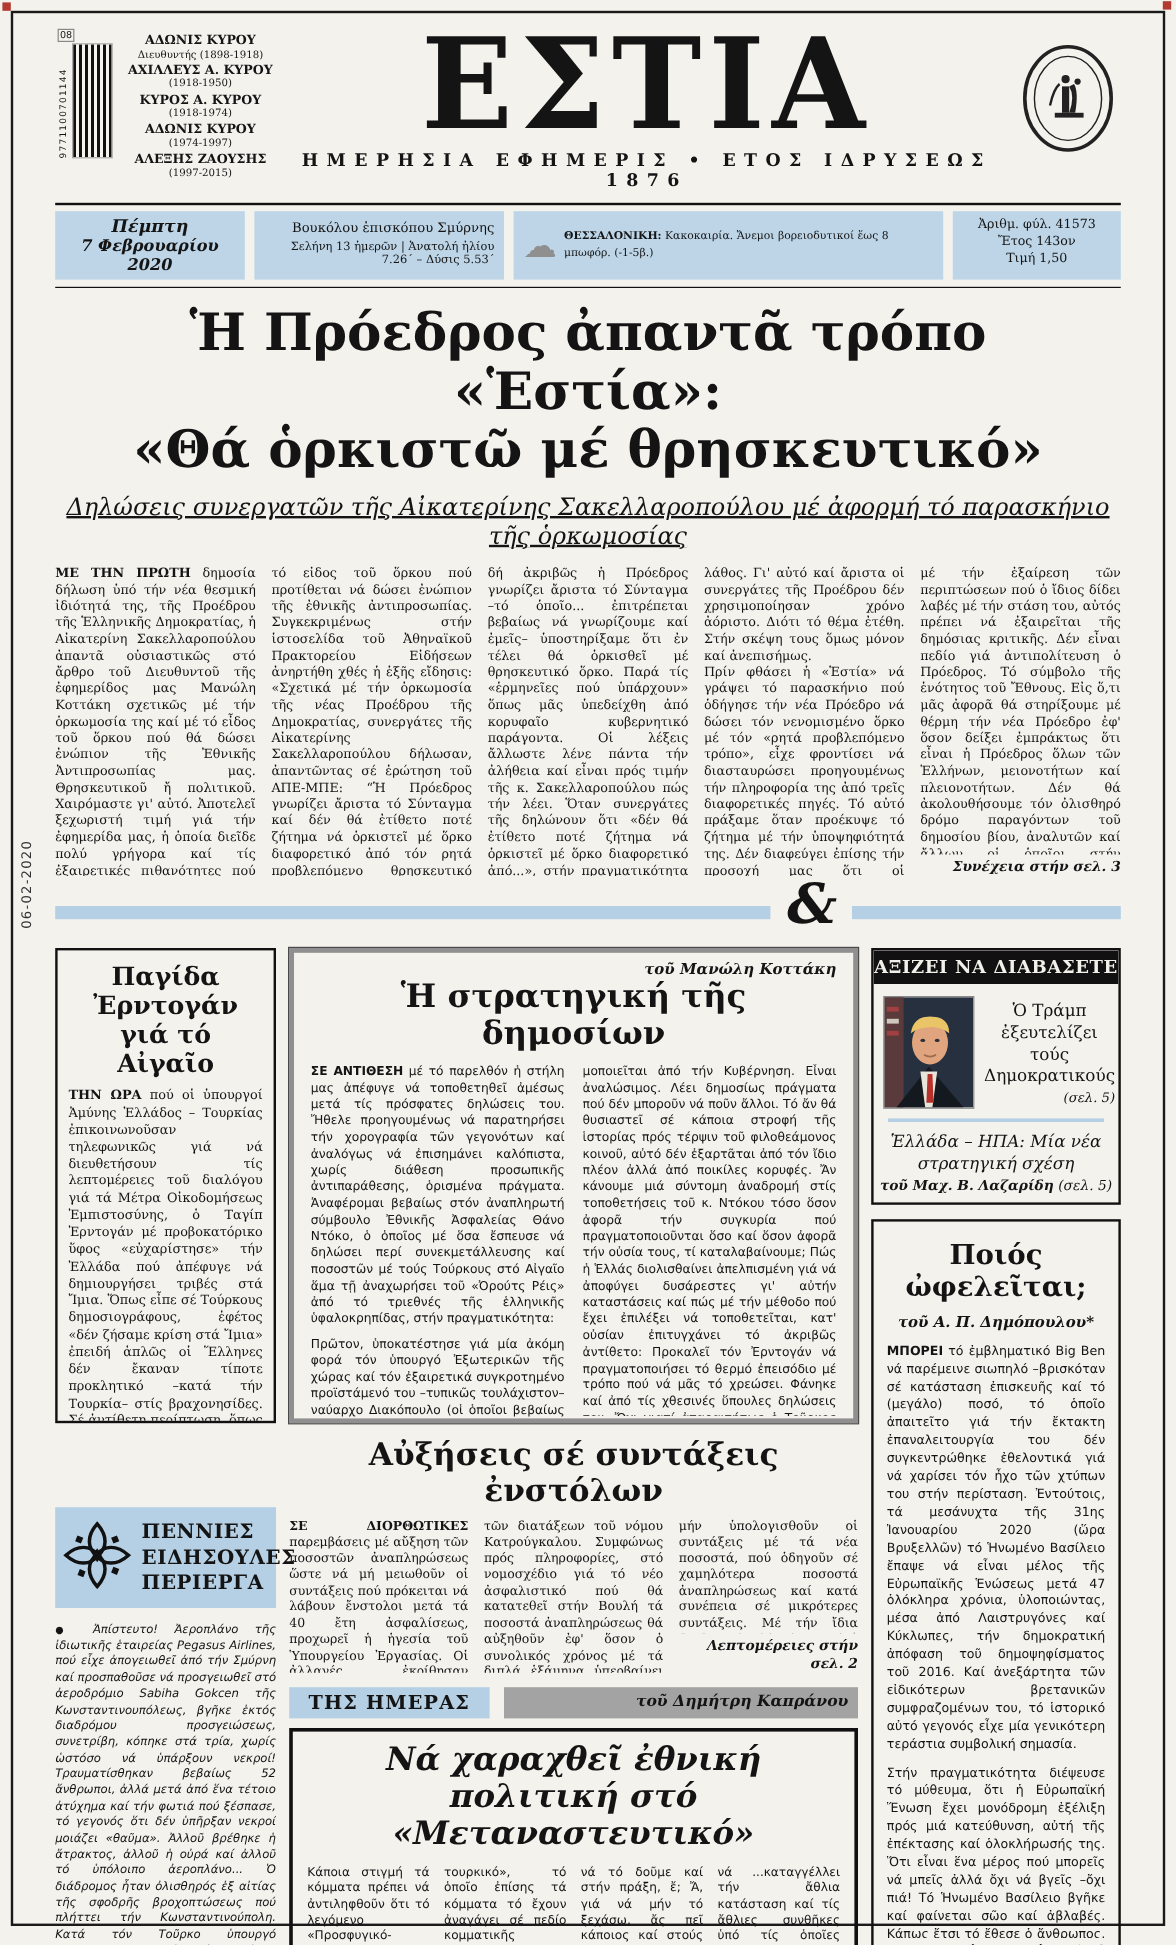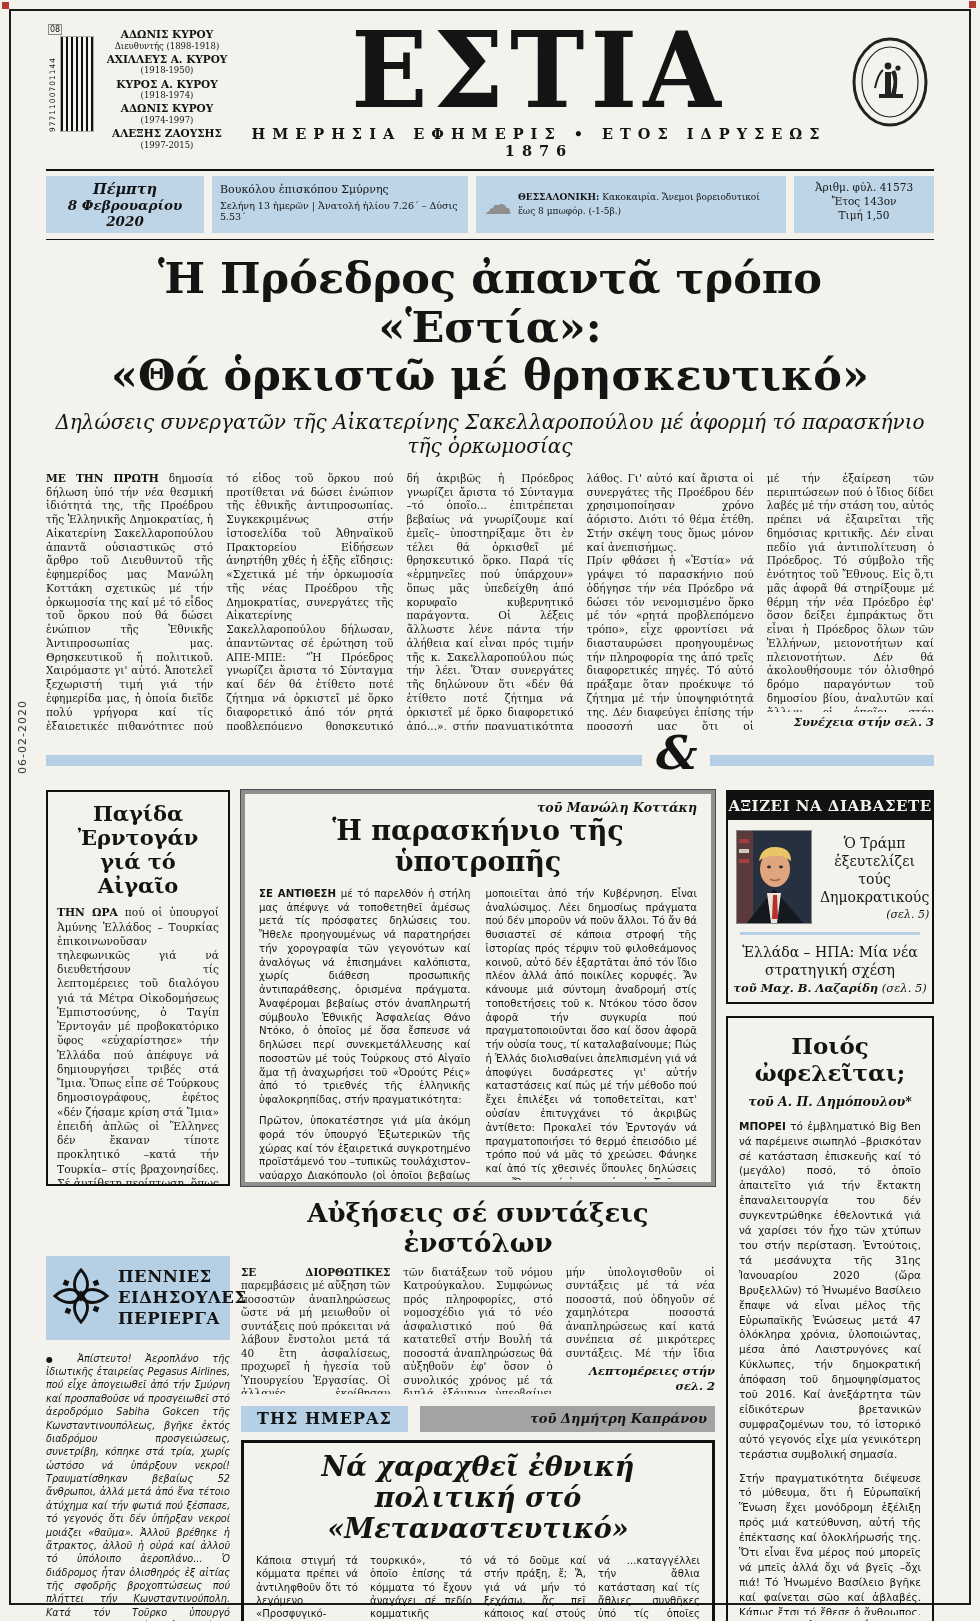--- a/index.html
+++ b/index.html
@@ -31,31 +31,31 @@
           transform: scaleY(1.05); }
   .mast-sub { font-size: 14.5px; letter-spacing: 7px; margin-top: 5px; font-weight: bold; }
   .seal { width: 88px; padding-top: 16px; text-align: center; }
 
   
   .dateline { border-top: 2px solid #111; border-bottom: 1px solid #111;
               margin-top: 10px; padding: 5px 0 6px; display: flex; gap: 8px; }
   .dl-box { background: #bdd5e7; padding: 4px 8px; }
   .dl-1 { width: 158px; text-align: center; font-style: italic; font-weight: bold; }
   .dl-1 .d1 { font-size: 14.5px; } .dl-1 .d2 { font-size: 13.5px; }
-  .dl-2 { width: 256px; text-align: left; }
+  .dl-2 { width: 208px; text-align: right; }
   .dl-2 .s1 { font-size: 11px; margin-top: 3px; } .dl-2 .s2 { font-size: 9.5px; margin-top: 4px; }
   .dl-3 { flex: 1; display: flex; align-items: center; gap: 6px; }
   .cloud { font-size: 28px; color: #8f8f8f; line-height: 1; }
   .wx { font-size: 9px; line-height: 1.45; }
   .dl-4 { width: 140px; text-align: center; font-size: 10.5px; line-height: 1.35; }
 
   
   .headline { font-size: 43px; font-weight: bold; text-align: center; line-height: 1.13;
               margin-top: 14px; }
-  .subhead { font-size: 20px; font-style: italic; text-align: center; margin-top: 10px; }
+  .subhead { font-size: 20px; font-style: italic; text-align: center; margin-top: 10px; text-decoration: underline; }
   .lead-cols { display: flex; gap: 13px; margin-top: 14px; height: 258px; }
   .lead-col { flex: 1; font-size: 10.6px; line-height: 1.3; text-align: justify; overflow: hidden; }
   .lead-col.with-cont { display: flex; flex-direction: column; }
   .lead-col .txt { flex: 1; overflow: hidden; }
   .prewrap { white-space: pre-line; }
   .cont { font-weight: bold; font-style: italic; text-align: right; font-size: 11.5px; padding-top: 3px; }
 
   
   .amp-row { display: flex; align-items: center; margin: 12px 0 10px; }
   .amp-bar { height: 11px; background: #b5cfe4; }
@@ -108,21 +108,21 @@
   .bottom-col.with-cont { display: flex; flex-direction: column; }
 
   .axizei { border: 2px solid #111; height: 214px; overflow: hidden; }
   .ax-head { background: #111; color: #f2f0ea; text-align: center; font-weight: bold;
              font-size: 15px; padding: 5px 0; letter-spacing: 0.5px; }
   .ax-item1 { display: flex; gap: 8px; padding: 10px 8px 6px; }
   .trump { width: 76px; height: 94px; flex: none; border: 1px solid #888; }
   .ax-t1 { font-size: 14px; text-align: center; line-height: 1.3; flex: 1; padding-top: 4px; }
   .ax-page { font-style: italic; font-size: 11px; display: block; text-align: right; margin-top: 2px; }
   .ax-div { height: 3px; background: #b5cfe4; margin: 2px 12px; }
-  .ax-t2 { text-align: center; font-size: 14px; line-height: 1.3; padding: 6px 6px 2px; }
+  .ax-t2 { text-align: center; font-size: 14px; line-height: 1.3; padding: 6px 6px 2px; font-style: italic; }
   .ax-by2 { font-size: 11.5px; text-align: center; }
   .bi { font-weight: bold; font-style: italic; }
   .it { font-style: italic; }
 
   .poios { border: 2px solid #111; margin-top: 12px; padding: 10px 11px; height: 628px;
            display: flex; flex-direction: column; overflow: hidden; }
   .poios-title { text-align: center; font-size: 23px; font-weight: bold; margin: 4px 0 8px; }
   .poios-by { text-align: center; font-style: italic; font-weight: bold; font-size: 12.5px; margin-bottom: 10px; }
   .poios-body { font-family: "DejaVu Sans", sans-serif; font-size: 10.5px; line-height: 1.42;
                 text-align: justify; flex: 1; overflow: hidden; }
@@ -176,21 +176,21 @@
           <circle cx="37" cy="30" r="3.4" fill="#222"></circle>
           <circle cx="47" cy="32" r="2.6" fill="#222"></circle>
           <path d="M24 52 q3 -14 8 -18" fill="none" stroke="#222" stroke-width="2"></path>
         </svg>
       </div>
     </div>
 
     <div class="dateline">
       <div class="dl-box dl-1">
         <div class="d1">Πέμπτη</div>
-        <div class="d2">8 Φεβρουαρίου 2020</div>
+        <div class="d2">7 Φεβρουαρίου 2020</div>
       </div>
       <div class="dl-box dl-2">
         <div class="s1">Βουκόλου ἐπισκόπου Σμύρνης</div>
         <div class="s2">Σελήνη 13 ἡμερῶν | Ἀνατολή ἡλίου 7.26΄ – Δύσις 5.53΄</div>
       </div>
       <div class="dl-box dl-3">
         <span class="cloud">☁</span>
         <div class="wx">
           <div><b>ΘΕΣΣΑΛΟΝΙΚΗ:</b><span> Κακοκαιρία. Ἄνεμοι βορειοδυτικοί ἕως 8 μπωφόρ. (-1-5β.)</span></div>
         </div>
@@ -262,21 +262,21 @@
 
         <div class="bullets">
           <p><span class="bdot">●</span> <span>Ἀπίστευτο! Ἀεροπλάνο τῆς ἰδιωτικῆς ἑταιρείας Pegasus Airlines, πού εἶχε ἀπογειωθεῖ ἀπό τήν Σμύρνη καί προσπαθοῦσε νά προσγειωθεῖ στό ἀεροδρόμιο Sabiha Gokcen τῆς Κωνσταντινουπόλεως, βγῆκε ἐκτός διαδρόμου προσγειώσεως, συνετρίβη, κόπηκε στά τρία, χωρίς ὡστόσο νά ὑπάρξουν νεκροί! Τραυματίσθηκαν βεβαίως 52 ἄνθρωποι, ἀλλά μετά ἀπό ἕνα τέτοιο ἀτύχημα καί τήν φωτιά πού ξέσπασε, τό γεγονός ὅτι δέν ὑπῆρξαν νεκροί μοιάζει «θαῦμα». Ἀλλοῦ βρέθηκε ἡ ἄτρακτος, ἀλλοῦ ἡ οὐρά καί ἀλλοῦ τό ὑπόλοιπο ἀεροπλάνο... Ὁ διάδρομος ἦταν ὀλισθηρός ἐξ αἰτίας τῆς σφοδρῆς βροχοπτώσεως πού πλήττει τήν Κωνσταντινούπολη. Κατά τόν Τοῦρκο ὑπουργό Μεταφορῶν, στό ἀεροσκάφος ἐπέβαιναν 177 ἐπιβάτες καί ἑξαμελές πλήρωμα.</span></p>
 
         </div>
       </div>
 
       <div>
         <div class="kott">
           <div class="kott-by">τοῦ Μανώλη Κοττάκη</div>
-          <div class="kott-title">Ἡ παρασκήνιο τῆς ὑποτροπῆς</div>
+          <div class="kott-title">Ἡ στρατηγική τῆς δημοσίων</div>
           <div class="kott-cols">
             <div class="kott-col">
               <p><b>ΣΕ ΑΝΤΙΘΕΣΗ</b><span> μέ τό παρελθόν ἡ στήλη μας ἀπέφυγε νά τοποθετηθεῖ ἀμέσως μετά τίς πρόσφατες δηλώσεις του. Ἤθελε προηγουμένως νά παρατηρήσει τήν χορογραφία τῶν γεγονότων καί ἀναλόγως νά ἐπισημάνει καλόπιστα, χωρίς διάθεση προσωπικῆς ἀντιπαράθεσης, ὁρισμένα πράγματα. Ἀναφέρομαι βεβαίως στόν ἀναπληρωτή σύμβουλο Ἐθνικῆς Ἀσφαλείας Θάνο Ντόκο, ὁ ὁποῖος μέ ὅσα ἔσπευσε νά δηλώσει περί συνεκμετάλλευσης καί ποσοστῶν μέ τούς Τούρκους στό Αἰγαῖο ἅμα τῇ ἀναχωρήσει τοῦ «Ὀρούτς Ρέις» ἀπό τό τριεθνές τῆς ἑλληνικῆς ὑφαλοκρηπίδας, στήν πραγματικότητα:</span></p>
               <p>Πρῶτον, ὑποκατέστησε γιά μία ἀκόμη φορά τόν ὑπουργό Ἐξωτερικῶν τῆς χώρας καί τόν ἐξαιρετικά συγκροτημένο προϊστάμενό του –τυπικῶς τουλάχιστον– ναύαρχο Διακόπουλο (οἱ ὁποῖοι βεβαίως δέν θά ἔλεγαν ποτέ δημοσίως, ἀμφιβάλλω καί ἰδιωτικῶς, τέτοια πράγματα.)</p>
 
             </div>
             <div class="kott-col with-cont">
               <span class="txt" style="flex:1;overflow:hidden">μοποιεῖται ἀπό τήν Κυβέρνηση. Εἶναι ἀναλώσιμος. Λέει δημοσίως πράγματα πού δέν μποροῦν νά ποῦν ἄλλοι. Τό ἄν θά θυσιαστεῖ σέ κάποια στροφή τῆς ἱστορίας πρός τέρψιν τοῦ φιλοθεάμονος κοινοῦ, αὐτό δέν ἐξαρτᾶται ἀπό τόν ἴδιο πλέον ἀλλά ἀπό ποικίλες κορυφές. Ἄν κάνουμε μιά σύντομη ἀναδρομή στίς τοποθετήσεις τοῦ κ. Ντόκου τόσο ὅσον ἀφορᾶ τήν συγκυρία πού πραγματοποιοῦνται ὅσο καί ὅσον ἀφορᾶ τήν οὐσία τους, τί καταλαβαίνουμε; Πώς ἡ Ἑλλάς διολισθαίνει ἀπελπισμένη γιά νά ἀποφύγει δυσάρεστες γι' αὐτήν καταστάσεις καί πώς μέ τήν μέθοδο πού ἔχει ἐπιλέξει νά τοποθετεῖται, κατ' οὐσίαν ἐπιτυγχάνει τό ἀκριβῶς ἀντίθετο: Προκαλεῖ τόν Ἐρντογάν νά πραγματοποιήσει τό θερμό ἐπεισόδιο μέ τρόπο πού νά μᾶς τό χρεώσει. Φάνηκε καί ἀπό τίς χθεσινές ὕπουλες δηλώσεις του. Ὄχι γιατί ἀπαραιτήτως ὁ Τοῦρκος Πρόεδρος θέλει κάτι ἀπό ἐμᾶς ἐδαφικῶς, ἀλλά γιατί ἐλπίζει καί νομίζει πώς μετά ἀπό αὐτό θά μπορεῖ νά κερδίσει τά μέγιστα ἀπό ἐμᾶς ἀκόμη καί κυριαρχία στά νησιά στό τραπέζι τῶν ὑποτιθέμενων διαπραγματεύσεων. Τί νομίζουμε ὅτι σκέφτεται ὅταν μᾶς θωρεῖ; Ἐάν πρίν καθίσουμε στό τραπέζι τῶν διαπραγματεύσεων σπεύδουμε νά θέσουμε στήν ἀτζέντα αὐτό πού θά ἔπρεπε νά κρατᾶμε γιά τήν ὥρα τοῦ λογαριασμοῦ, γιατί νά βιαστεῖ ὁ ἄνθρωπος;</span>
               <div class="cont">Συνέχεια στήν σελ. 3</div>
             </div>

